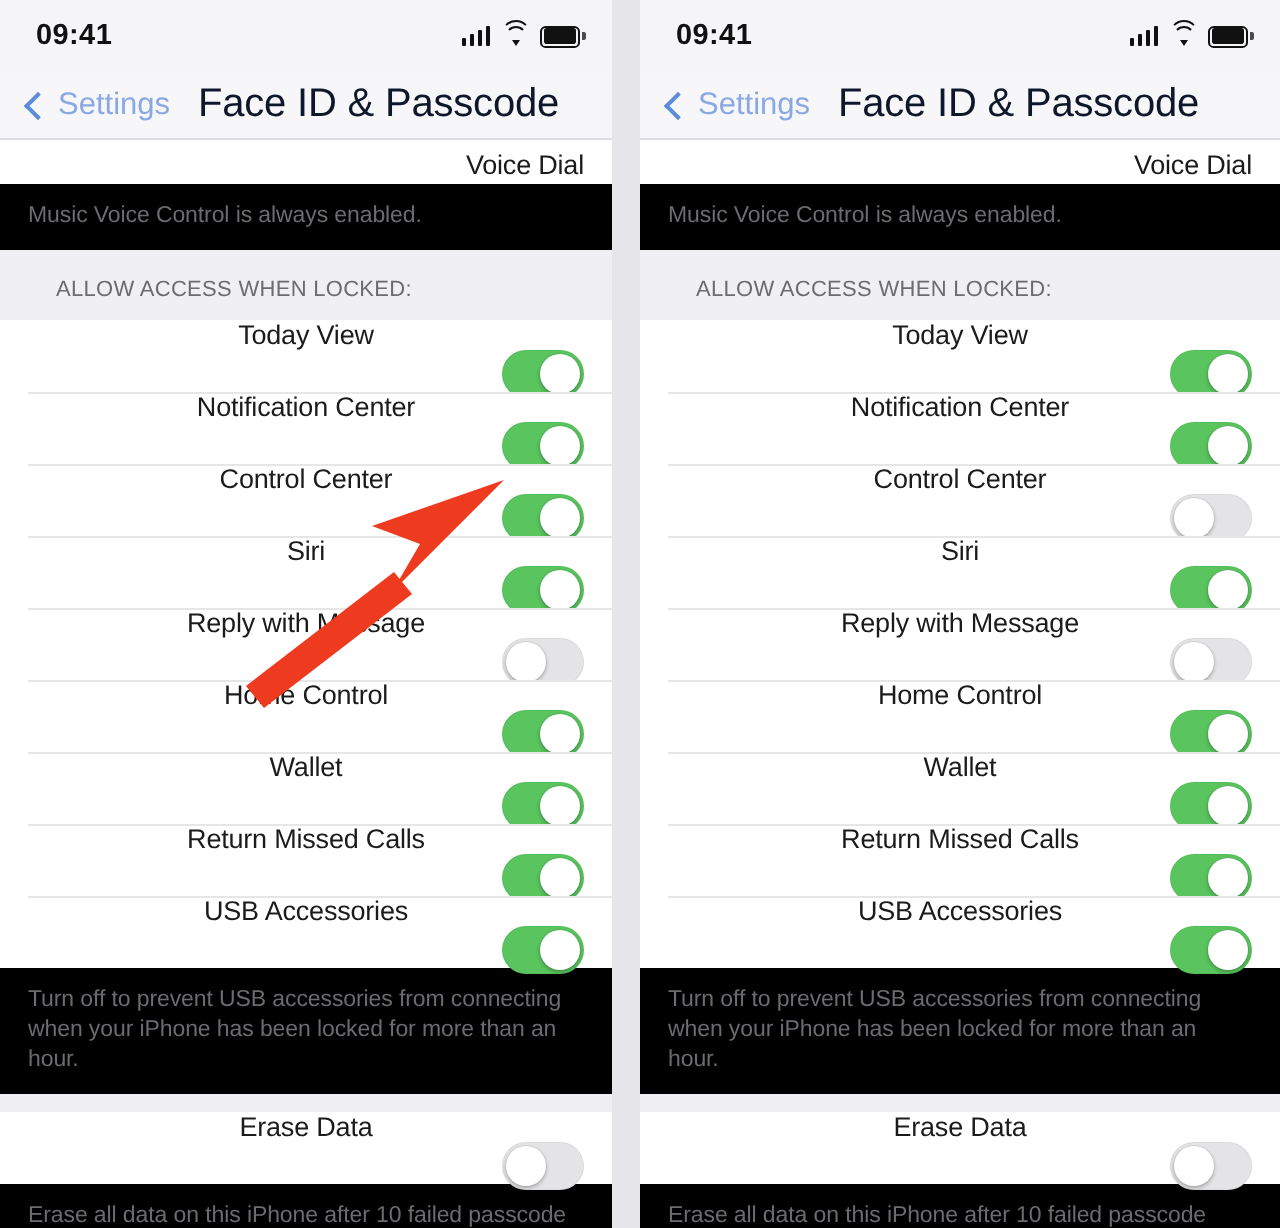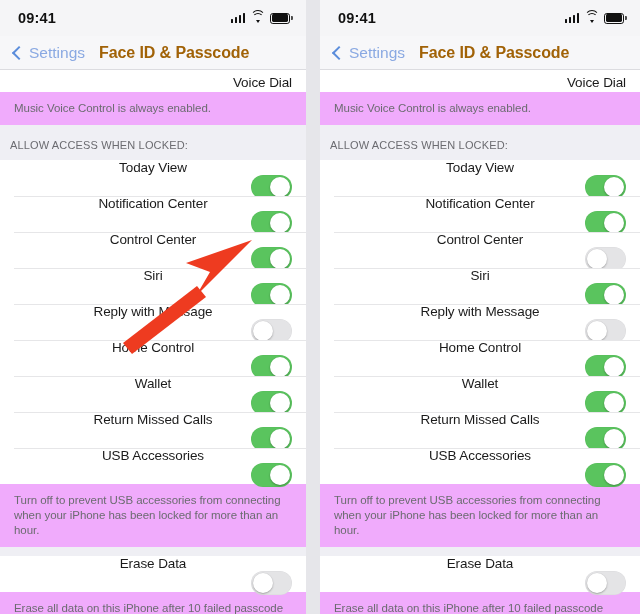--- a/index.html
+++ b/index.html
@@ -79,21 +79,21 @@
   .back{
     display:flex;align-items:center;gap:4px;color:#7ea3e0;
     font-size:15.5px;cursor:pointer;
   }
   .chev{
     width:8px;height:8px;border-left:2.2px solid #5b8ddb;border-bottom:2.2px solid #5b8ddb;
     transform:rotate(45deg);margin-right:1px;
   }
   .back-label{color:#8aa9e2;font-size:15.5px;}
   .nav-title{
-    margin-left:14px;font-size:16px;font-weight:bold;color:#a16207;
+    margin-left:14px;font-size:20px;font-weight:normal;color:#0f172a;
     letter-spacing:-0.1px;
   }
 
   
   .content{position:relative;background:#fbfbfb;}
 
   .row{
     position:relative;height:36px;background:#fff;
     display:flex;align-items:center;
     padding:0 14px 0 14px;box-sizing:border-box;flex-direction:column;
@@ -112,27 +112,27 @@
   }
   .toggle .knob{
     position:absolute;top:1.6px;left:1.6px;width:20.8px;height:20.8px;border-radius:50%;
     background:#fff;box-shadow:0 1px 2px rgba(0,0,0,0.28),0 0 0 0.4px rgba(0,0,0,0.05);
   }
   .toggle.on{background:#5ac45e;}
   .toggle.on .knob{left:18.6px;}
   .toggle.clip{margin-top:14px;}
 
   .note{
-    background:#f0abfc;padding:9px 14px 9px 14px;box-sizing:border-box;
+    background:#000000;padding:9px 14px 9px 14px;box-sizing:border-box;
   }
   .note p{
     margin:0;font-size:11.5px;line-height:15px;color:#6b6b70;letter-spacing:-0.05px;
   }
   .group-header{
-    background:#efeff4;padding:10px 14px 7px 10px;box-sizing:border-box;
+    background:#efeff4;padding:10px 14px 7px 28px;box-sizing:border-box;
   }
   .group-header span{
     font-size:11px;color:#6b6b70;letter-spacing:0.15px;
   }
   .spacer-note{background:#efeff4;height:9px;}
 
   
   .arrow-layer{position:absolute;left:0;top:0;width:306px;height:614px;pointer-events:none;}
 
   .panel.right .row-label,

